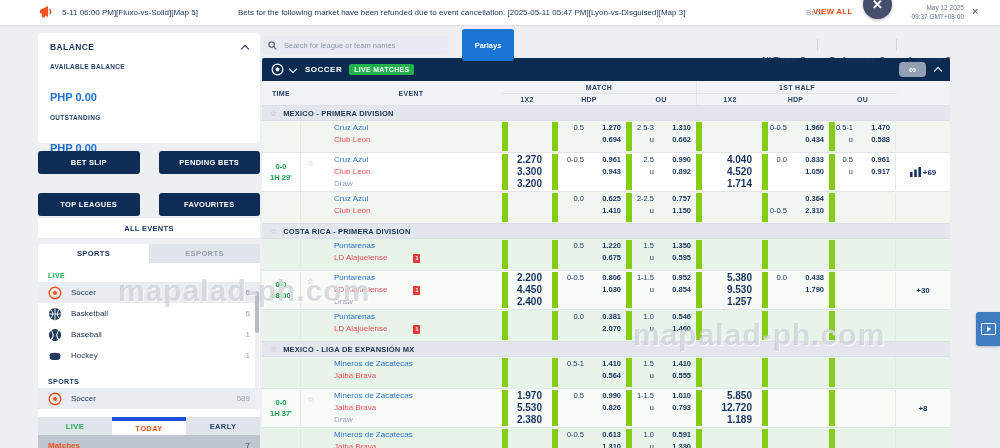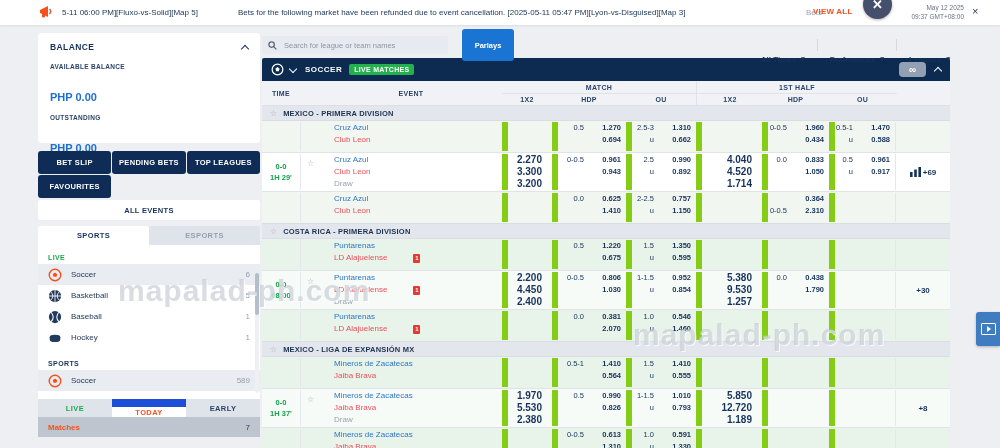--- a/index.html
+++ b/index.html
@@ -17,21 +17,21 @@
     background:#454f6b;color:#fff;font-size:13px;font-weight:bold;text-align:center;line-height:29px;
     box-shadow:0 1px 3px rgba(0,0,0,.3);}
   .dates{position:absolute;left:888px;top:3px;width:76px;text-align:right;font-size:6.5px;color:#6a7486;line-height:9px;}
   .bar-close{position:absolute;left:972px;top:5px;color:#2a4468;font-size:11px;cursor:pointer;}
   
   .sidebar{position:absolute;left:38px;top:33px;width:222px;}
   .bal-card{background:#fff;border-radius:4px;padding:9px 12px 12px;height:89px;}
   .bal-head{display:flex;justify-content:space-between;align-items:center;font-size:8.5px;font-weight:bold;color:#16325c;letter-spacing:.4px;}
   .bal-lab{font-size:6.5px;font-weight:bold;color:#2a4468;margin-top:11px;letter-spacing:.3px;}
   .bal-val{font-size:11px;font-weight:bold;color:#1d6fd1;margin-top:21px;}
-  .btn-grid{display:grid;grid-template-columns:1fr 1fr 1fr;gap:1px;margin-top:8px;}
+  .btn-grid{display:grid;grid-template-columns:1fr 1fr;gap:19px;margin-top:8px;}
   .nav-btn{height:23px;background:#0e2c55;color:#fff;font-size:7.5px;font-weight:bold;letter-spacing:.3px;
     display:flex;align-items:center;justify-content:center;border-radius:3px;cursor:pointer;}
   .all-events{height:20px;background:#fff;color:#16325c;font-size:7.5px;font-weight:bold;letter-spacing:.3px;
     display:flex;align-items:center;justify-content:center;margin-top:2px;border-radius:2px;cursor:pointer;}
   .sp-tabs{display:flex;margin-top:6px;height:19px;}
   .sp-tab{flex:1;display:flex;align-items:center;justify-content:center;font-size:7.5px;font-weight:bold;letter-spacing:.4px;cursor:pointer;}
   .sp-tab.on{background:#fff;color:#16325c;border-radius:3px 3px 0 0;}
   .sp-tab.off{background:#dfe3ea;color:#98a0b0;border-radius:3px 3px 0 0;}
   .list-card{background:#fff;position:relative;padding:5px 0 8px;}
   .sec-lab{font-size:7px;font-weight:bold;margin:4px 10px 3px;letter-spacing:.4px;}
@@ -40,21 +40,21 @@
   .sport-row{height:21px;display:flex;align-items:center;padding:0 10px;cursor:pointer;}
   .sport-row.sel{background:#e9ecf1;}
   .sport-ic{width:14px;height:14px;margin-right:9px;flex:none;}
   .sport-nm{font-size:8px;color:#1c3350;}
   .sport-ct{margin-left:auto;font-size:8px;color:#97a0ae;}
   .vscroll{position:absolute;right:1px;top:28px;width:4px;height:120px;background:#eef0f4;border-radius:2px;}
   .vscroll .thumb{width:4px;height:42px;background:#b6bdc9;border-radius:2px;}
   .bot-tabs{display:flex;height:18px;background:#dfe3ea;}
   .bot-tab{flex:1;display:flex;align-items:center;justify-content:center;font-size:7.5px;font-weight:bold;letter-spacing:.4px;cursor:pointer;}
   .bt-live{color:#1ba94c;}
-  .bt-today{background:#fff;color:#f4511e;border-top:8px solid #1d4ed8;}
+  .bt-today{background:#fff;color:#f4511e;border-top:4px solid #1d4ed8;}
   .bt-early{color:#2a4468;}
   .matches-row{height:20px;background:#bfc5cf;display:flex;align-items:center;padding:0 10px;cursor:pointer;}
   .matches-row .lab{font-size:8px;font-weight:bold;color:#f4511e;}
   .matches-row .ct{margin-left:auto;font-size:8px;color:#30405c;}
   
   .main{position:absolute;left:262px;top:32px;width:688px;}
   .toolbar{height:26px;display:flex;align-items:center;}
   .search{width:174px;height:18px;background:#e7eaf0;border-radius:3px;display:flex;align-items:center;padding:0 6px;}
   .search input{border:0;background:transparent;outline:none;font-size:7.5px;color:#36475f;width:100%;
     font-family:"Liberation Sans",sans-serif;}

